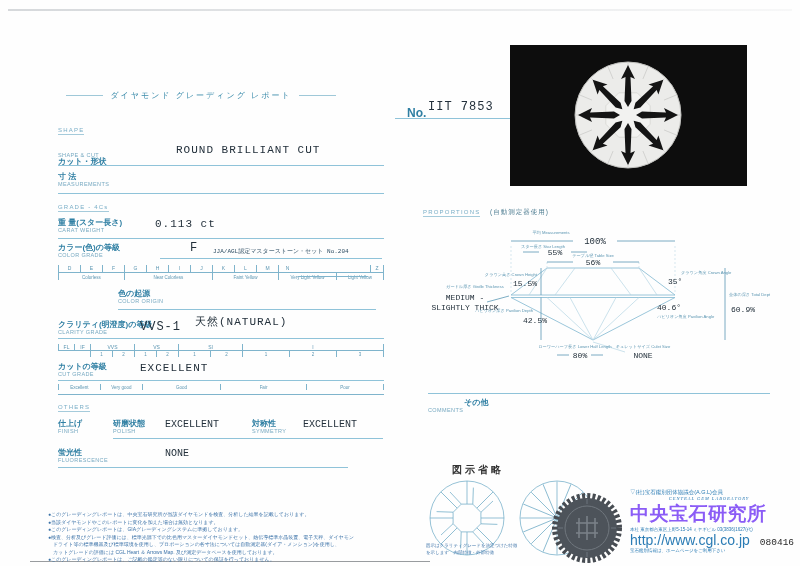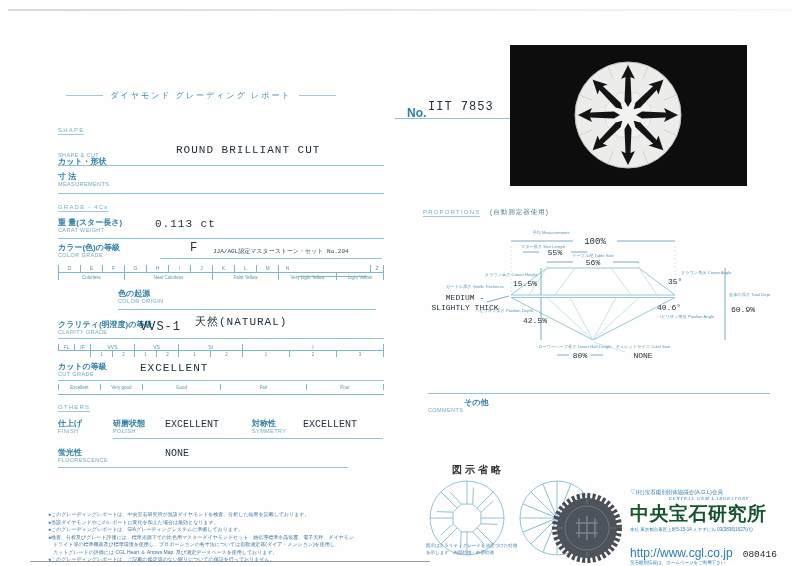--- a/index.html
+++ b/index.html
@@ -41,24 +41,24 @@
   .footnotes{font-size:5px;color:#3b72a8;line-height:1.5;width:370px;}
   
   .photo{background:#0d0d0d;}
   .prop-note{font-size:6.5px;color:#4a7a8f;letter-spacing:1px;}
   .caption{font-size:10px;color:#333;letter-spacing:3px;font-weight:bold;}
   .plotnote{font-size:4.5px;color:#3b72a8;line-height:1.5;}
   .cgl{width:158px;color:#2b7cb5;}
   .cgl .member{font-size:5.5px;white-space:nowrap;}
   .cgl .laben{font-size:4.5px;font-family:"Liberation Serif",serif;font-style:italic;
               letter-spacing:1px;text-align:center;white-space:nowrap;}
-  .cgl .labjp{font-size:19px;font-weight:900;color:#14532d;letter-spacing:.5px;white-space:nowrap;}
+  .cgl .labjp{font-size:19px;font-weight:900;color:#8b5cf6;letter-spacing:.5px;white-space:nowrap;}
   .cgl .addr{font-size:4.5px;white-space:nowrap;}
   .cgl .urlrow{display:flex;align-items:baseline;gap:10px;}
-  .cgl .url{font-size:12px;white-space:nowrap;margin-top:14px;}
+  .cgl .url{font-size:14px;white-space:nowrap;}
   .cgl .code{font-family:"Liberation Mono",monospace;font-size:9.5px;color:#2a2a2a;}
   .cgl .info{font-size:4.5px;white-space:nowrap;}
   .scanline-top{background:linear-gradient(to right,rgba(110,120,130,.28),rgba(110,120,130,.05));}
   .scanline-bot{background:rgba(70,75,80,.55);}
   svg text{font-family:"Liberation Sans",sans-serif;}
   .num{font-family:"Liberation Mono",monospace;font-size:8px;fill:#23303b;}
   .numbig{font-family:"Liberation Mono",monospace;font-size:9px;fill:#23303b;}
   .tiny{font-size:4.2px;fill:#5c96b2;}
 </style>
 </head>

